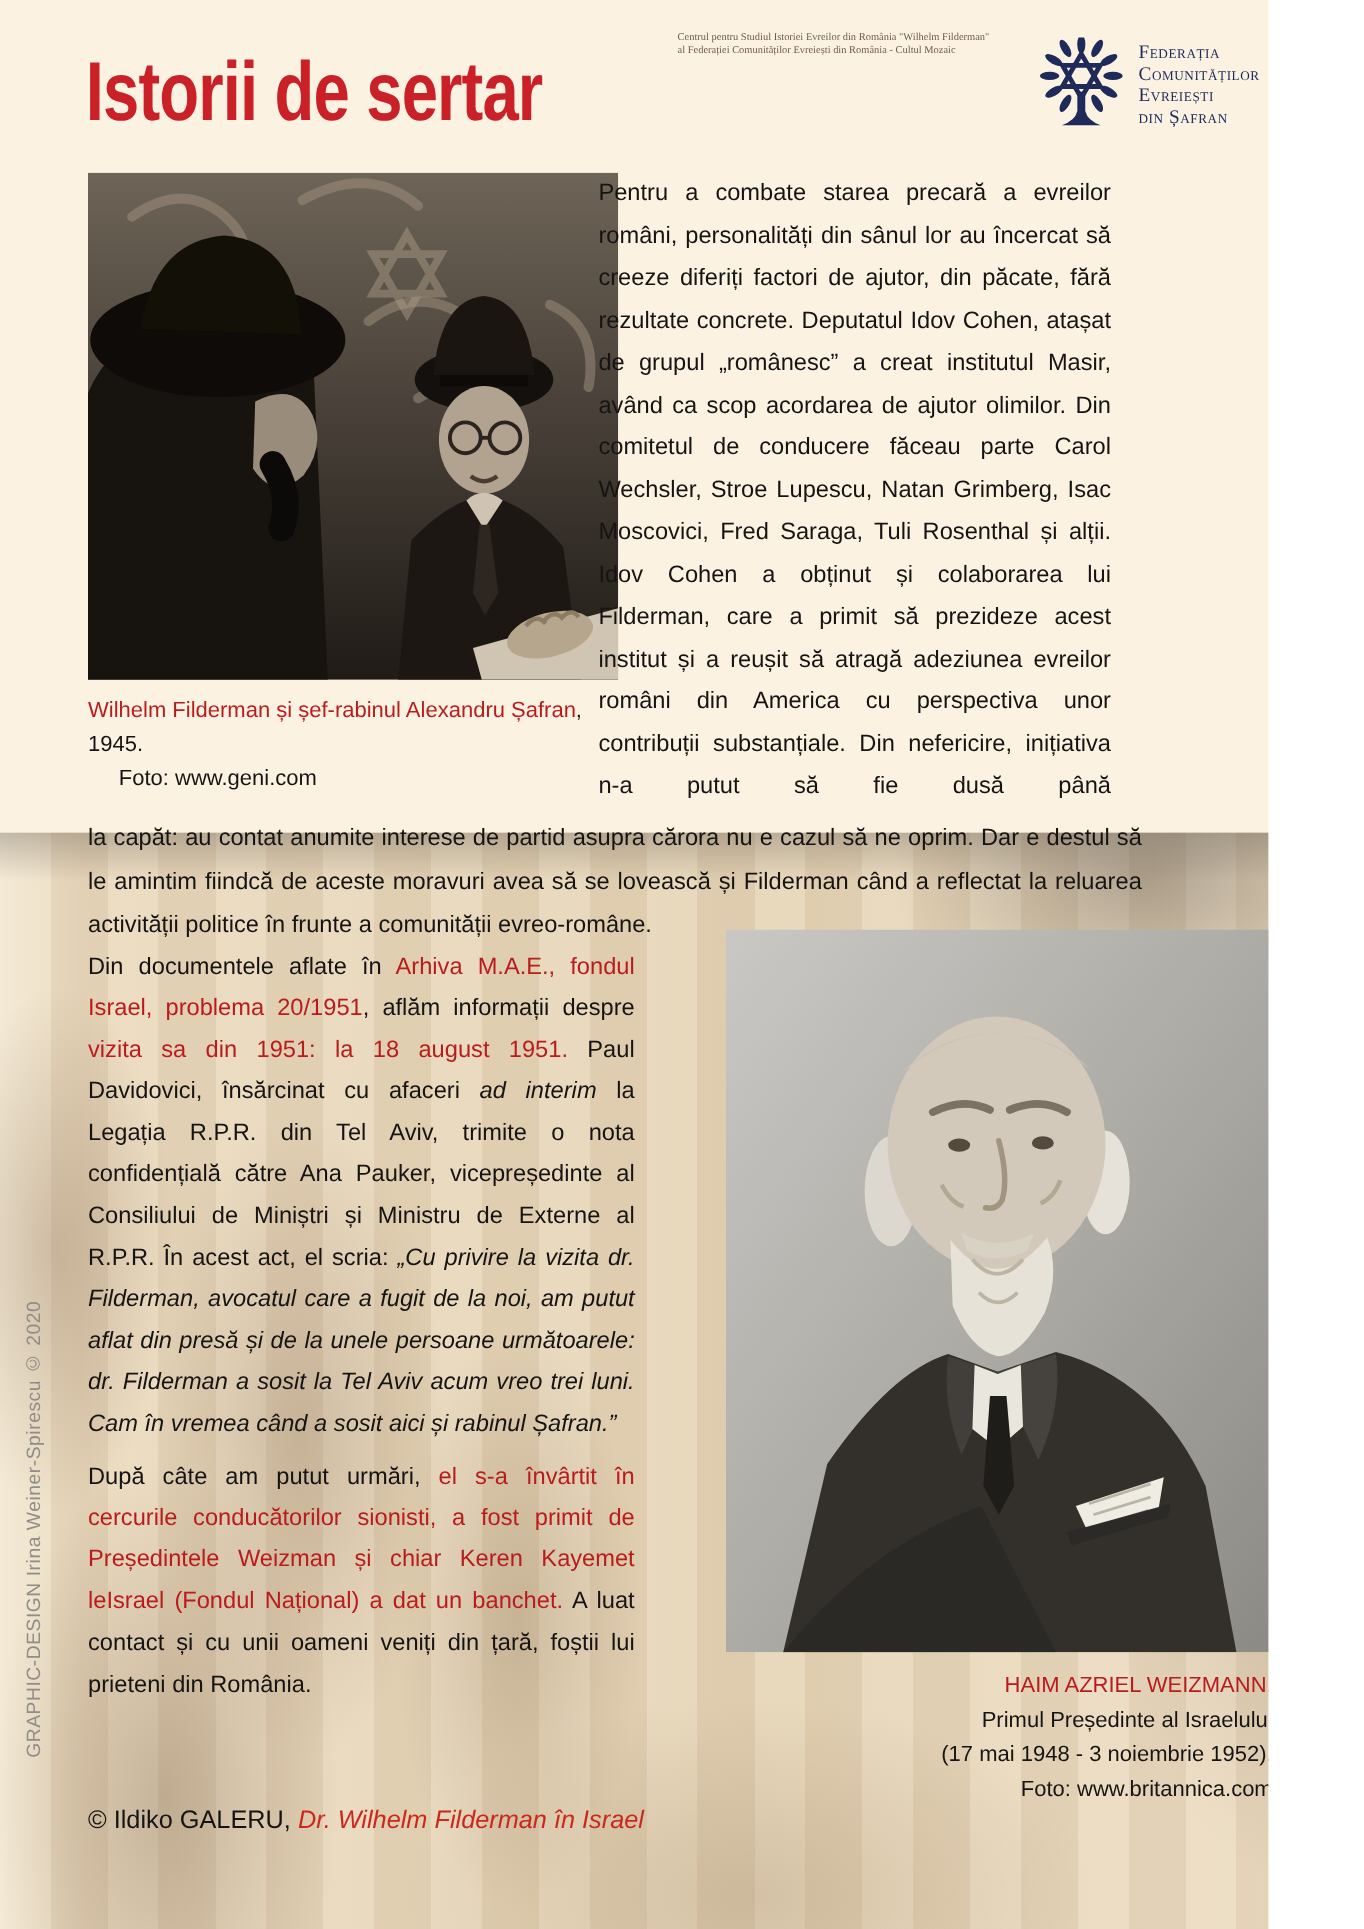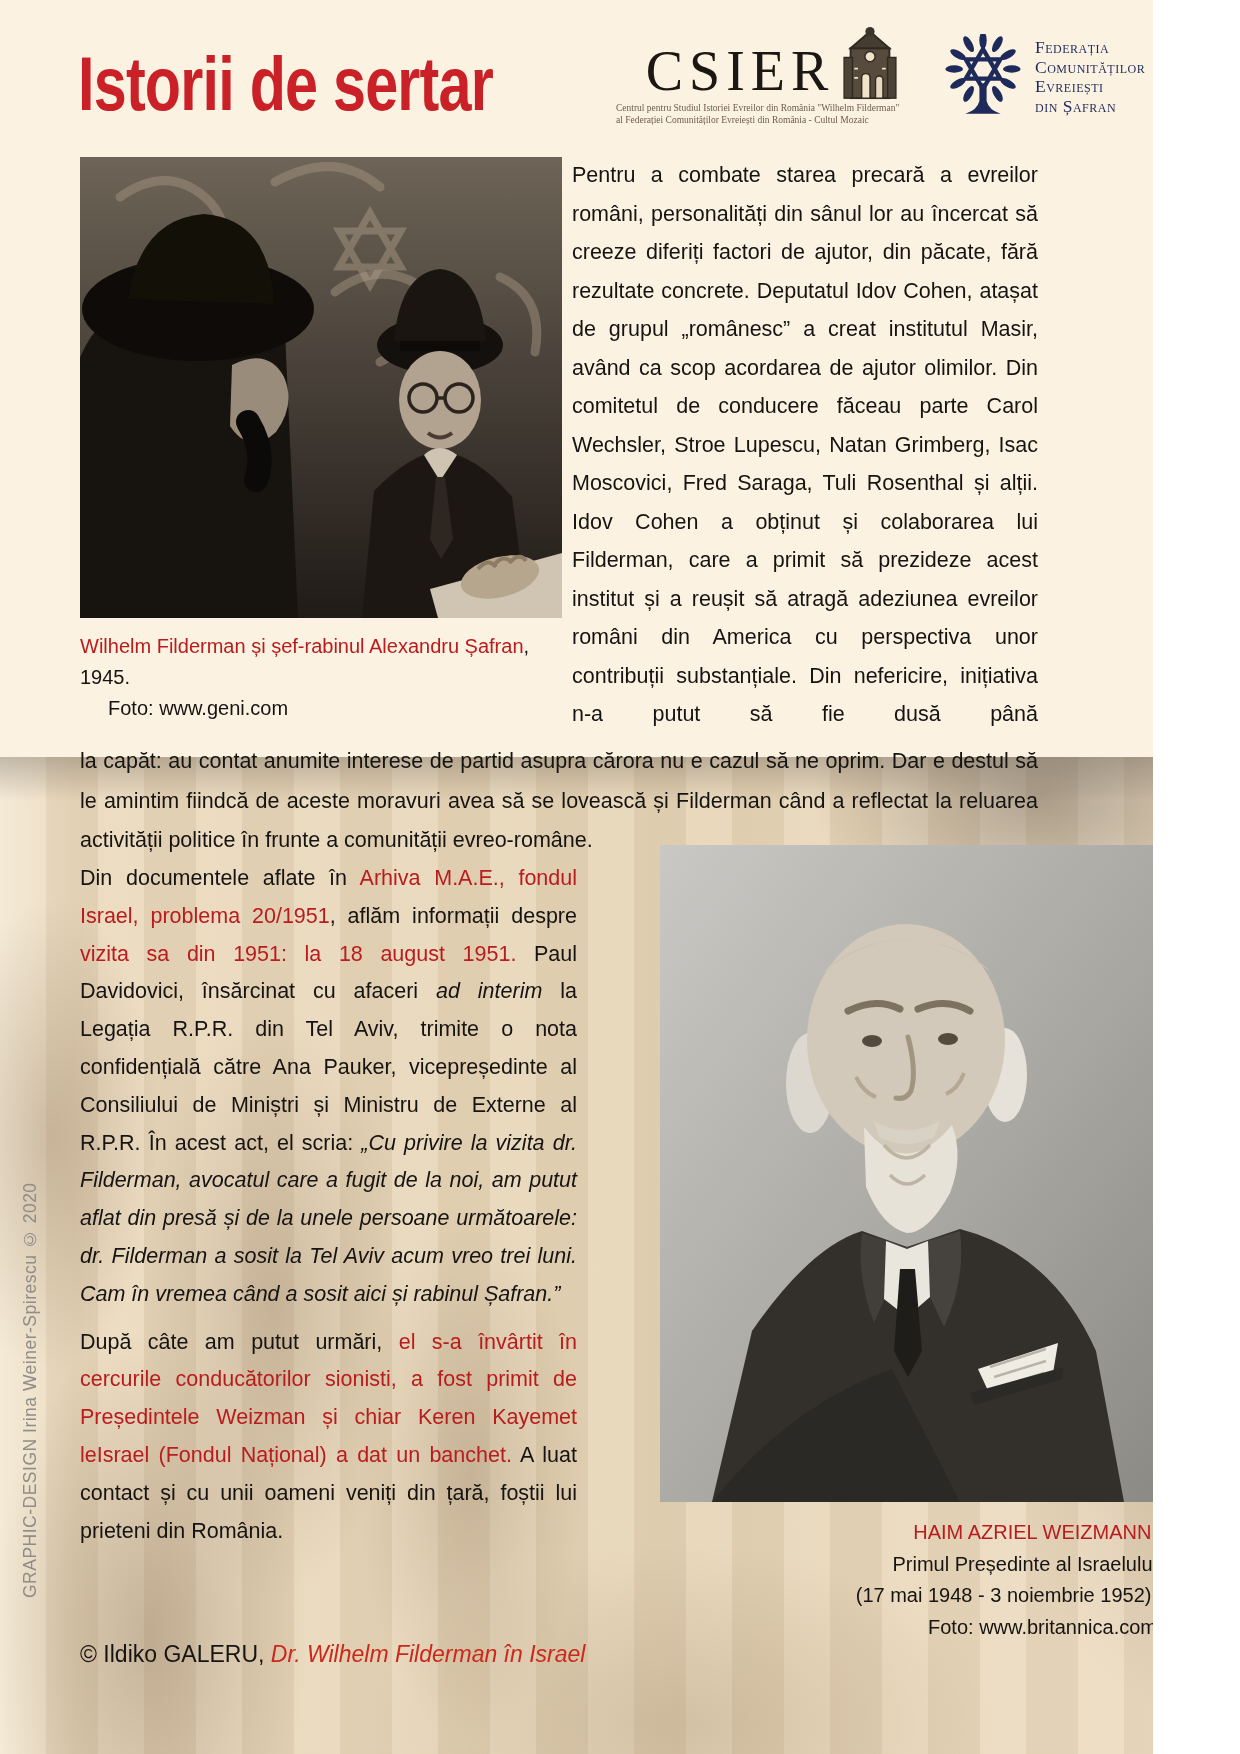--- a/index.html
+++ b/index.html
@@ -51,21 +51,21 @@
 
   
   .photo1{position:absolute;left:80px;top:157px;width:482px;height:461px;}
   .photo1 svg,.photo2 svg{display:block;width:100%;height:100%;}
   .photo2{position:absolute;left:660px;top:845px;width:497px;height:657px;}
 
   
   .caption1{position:absolute;left:80px;top:631px;width:492px;font-size:20px;line-height:31px;}
   .caption1 .credit{font-size:20px;margin-left:28px;}
   .col-right{
-    position:absolute;left:572px;top:156px;width:466px;
+    position:absolute;left:544px;top:156px;width:466px;
     font-size:21.5px;line-height:38.5px;text-align:justify;text-align-last:justify;
   }
   .full-para{
     position:absolute;left:80px;top:742px;width:958px;
     font-size:21.5px;line-height:39.5px;text-align:justify;
   }
   .col-left2{position:absolute;left:80px;top:860px;width:497px;}
   .col-left2 p{
     margin:0 0 10px 0;font-size:21.5px;line-height:37.8px;text-align:justify;
   }
@@ -89,34 +89,20 @@
 </head>
 <body>
 
 <div class="page">
 
   <div class="bg-lower"></div>
 
   <h1 class="title">Istorii de sertar</h1>
 
   <div class="csier">
-    <div class="csier-row">
-      <span class="csier-word">CSIER</span>
-      <svg class="csier-building" viewBox="0 0 60 80">
-        <rect x="9" y="24" width="42" height="54" fill="#564b3d" stroke="#2e2921" stroke-width="2"></rect>
-        <path d="M9 24 L30 6 L51 24 Z" fill="#463d31" stroke="#2e2921" stroke-width="2"></path>
-        <ellipse cx="30" cy="6" rx="5" ry="5" fill="#3b342a"></ellipse>
-        <rect x="2" y="34" width="9" height="44" fill="#4c4235" stroke="#2e2921" stroke-width="1.5"></rect>
-        <rect x="49" y="34" width="9" height="44" fill="#4c4235" stroke="#2e2921" stroke-width="1.5"></rect>
-        <circle cx="30" cy="33" r="5.5" fill="#efe3c9" stroke="#2e2921" stroke-width="1.5"></circle>
-        <path d="M21 78 V56 a4.5 4.5 0 0 1 9 0 V78 Z" fill="#efe3c9" stroke="#2e2921" stroke-width="1.5"></path>
-        <path d="M36 78 V58 a4 4 0 0 1 8 0 V78 Z" fill="#e7dabe" stroke="#2e2921" stroke-width="1.5"></path>
-        <path d="M13 46 h4 M13 56 h4 M43 46 h4" stroke="#efe3c9" stroke-width="2"></path>
-      </svg>
-    </div>
     <div class="csier-sub">
       <div>Centrul pentru Studiul Istoriei Evreilor din România "Wilhelm Filderman"</div>
       <div>al Federației Comunităților Evreiești din România - Cultul Mozaic</div>
     </div>
   </div>
 
   <div class="fed">
     <svg class="fed-tree" viewBox="0 0 100 100">
       <g fill="#1e2a5a">
         <ellipse cx="50" cy="4" rx="4.6" ry="11"></ellipse>

